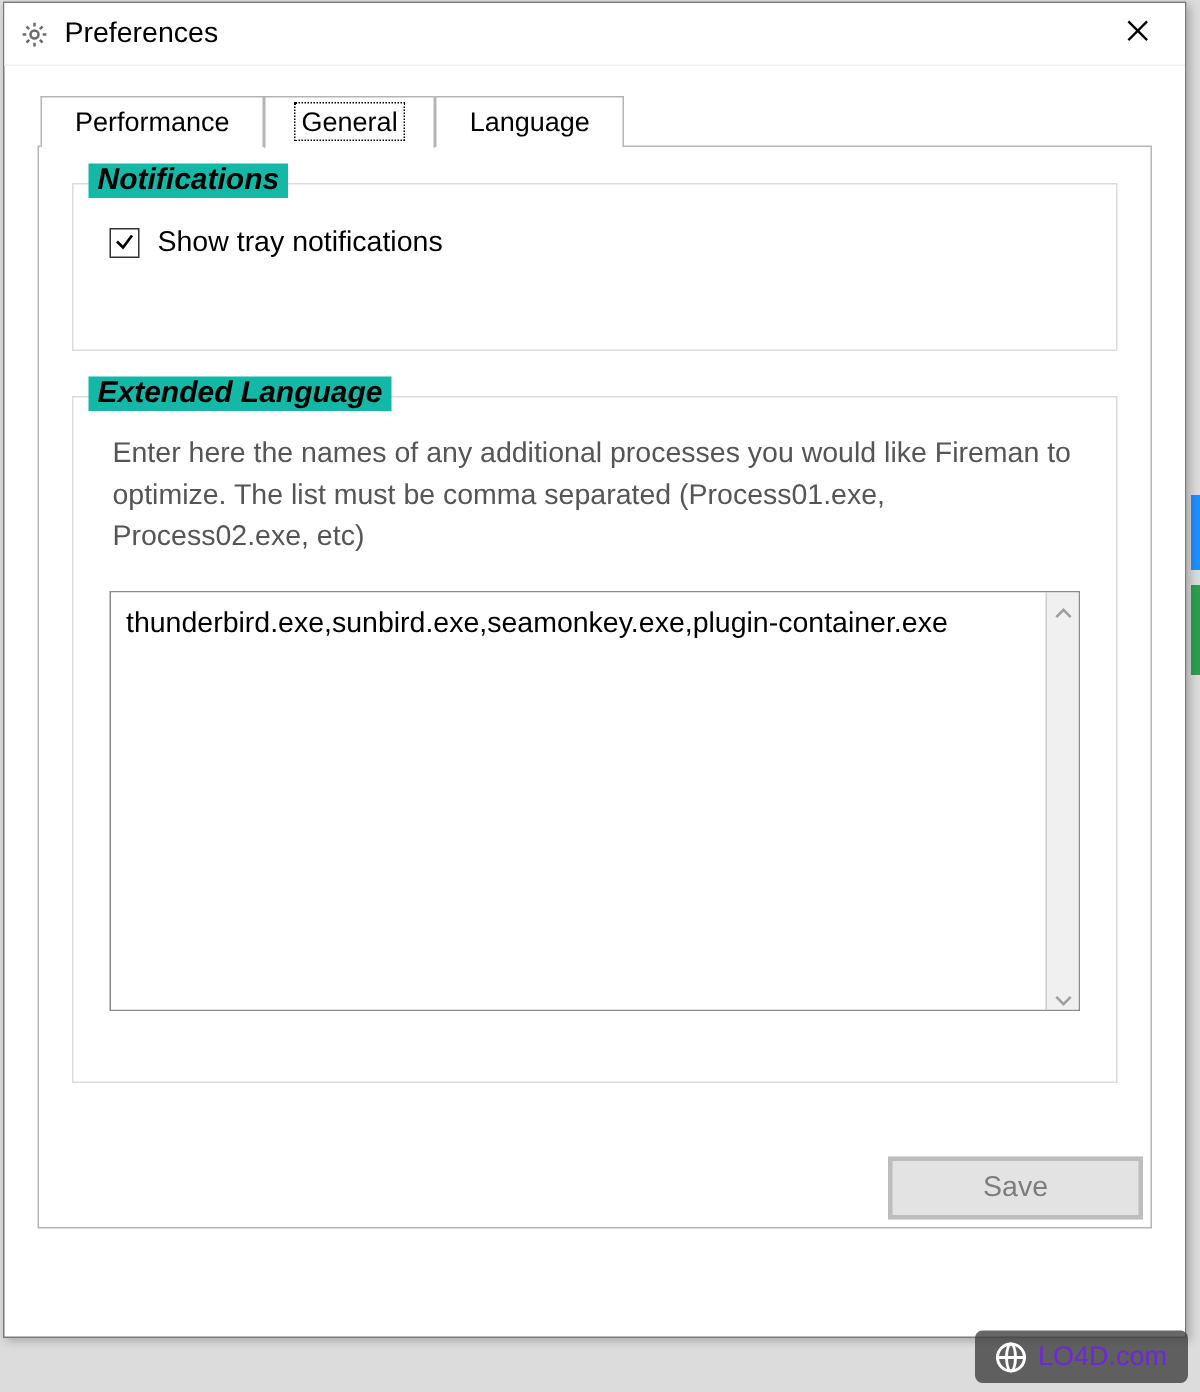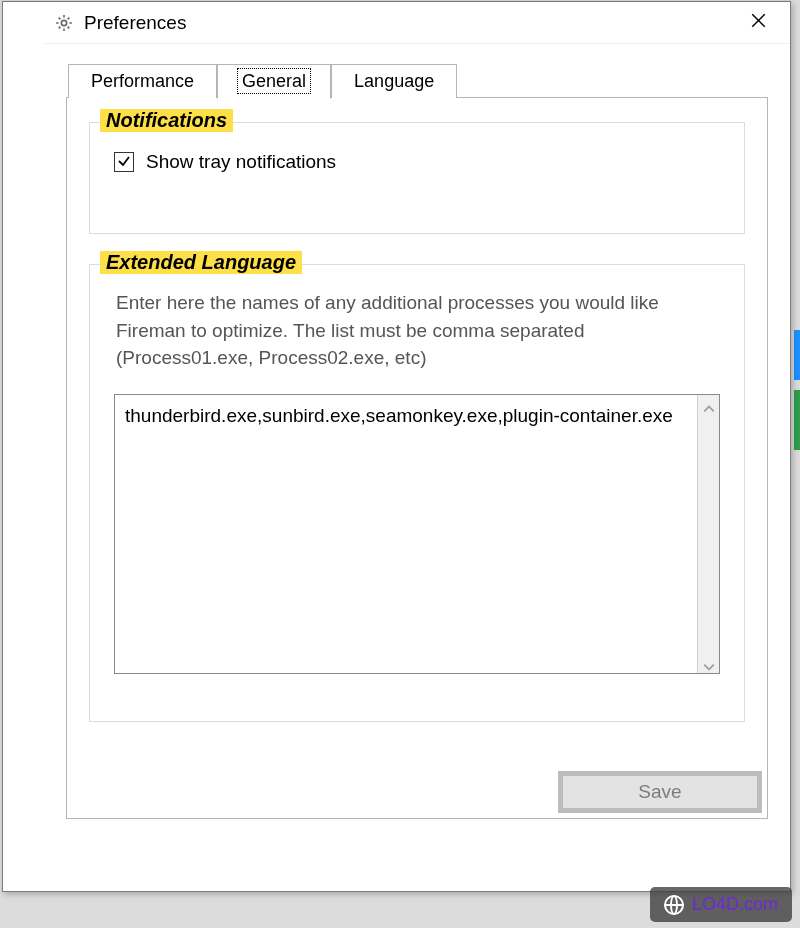--- a/index.html
+++ b/index.html
@@ -23,21 +23,20 @@
   .bg-stripe-green {
     position: absolute; right: 0; top: 390px; width: 6px; height: 60px; background: #2e9e4f;
   }
   .window {
     position: absolute;
     left: 2px; top: 1px;
     width: 789px; height: 891px;
     background: #ffffff;
     border: 1px solid #7a7a7a;
     box-shadow: 2px 2px 6px rgba(0,0,0,0.25);
-    padding-left: 41px;
   }
   .titlebar {
     height: 42px;
     display: flex;
     align-items: center;
     padding: 0 8px 0 10px;
     background: #ffffff;
     border-bottom: 1px solid #f0f0f0;
   }
   .titlebar .gear {
@@ -103,21 +102,21 @@
   }
   .groupbox {
     border: 1px solid #dcdcdc;
     position: relative;
     padding: 22px 22px 22px 22px;
     margin-bottom: 30px;
   }
   .group-legend {
     position: absolute;
     top: -14px; left: 10px;
-    background: #fde047;
+    background: #14b8a6;
     padding: 0 6px;
     font-style: italic;
     font-weight: bold;
     font-size: 20px;
     color: #000;
   }
   .check-row {
     display: flex; align-items: center;
     gap: 12px;
     padding: 6px 2px 14px 2px;
@@ -168,22 +167,22 @@
   .fake-scroll .arrow {
     width: 12px; height: 12px;
     color: #a0a0a0;
   }
   .button-row {
     position: absolute;
     right: 28px; bottom: 16px;
     display: flex; gap: 22px;
   }
   .btn {
-    width: 204px; height: 42px;
-    border: 5px solid #0ea5e9;
+    width: 170px; height: 42px;
+    border: 3px solid #0ea5e9;
     background: #e9e9e9;
     display: flex; align-items: center; justify-content: center;
     font-size: 19px;
     cursor: default;
   }
   .btn.disabled {
     color: #7d7d7d;
     background: #e3e3e3;
     border-color: #bdbdbd;
   }

